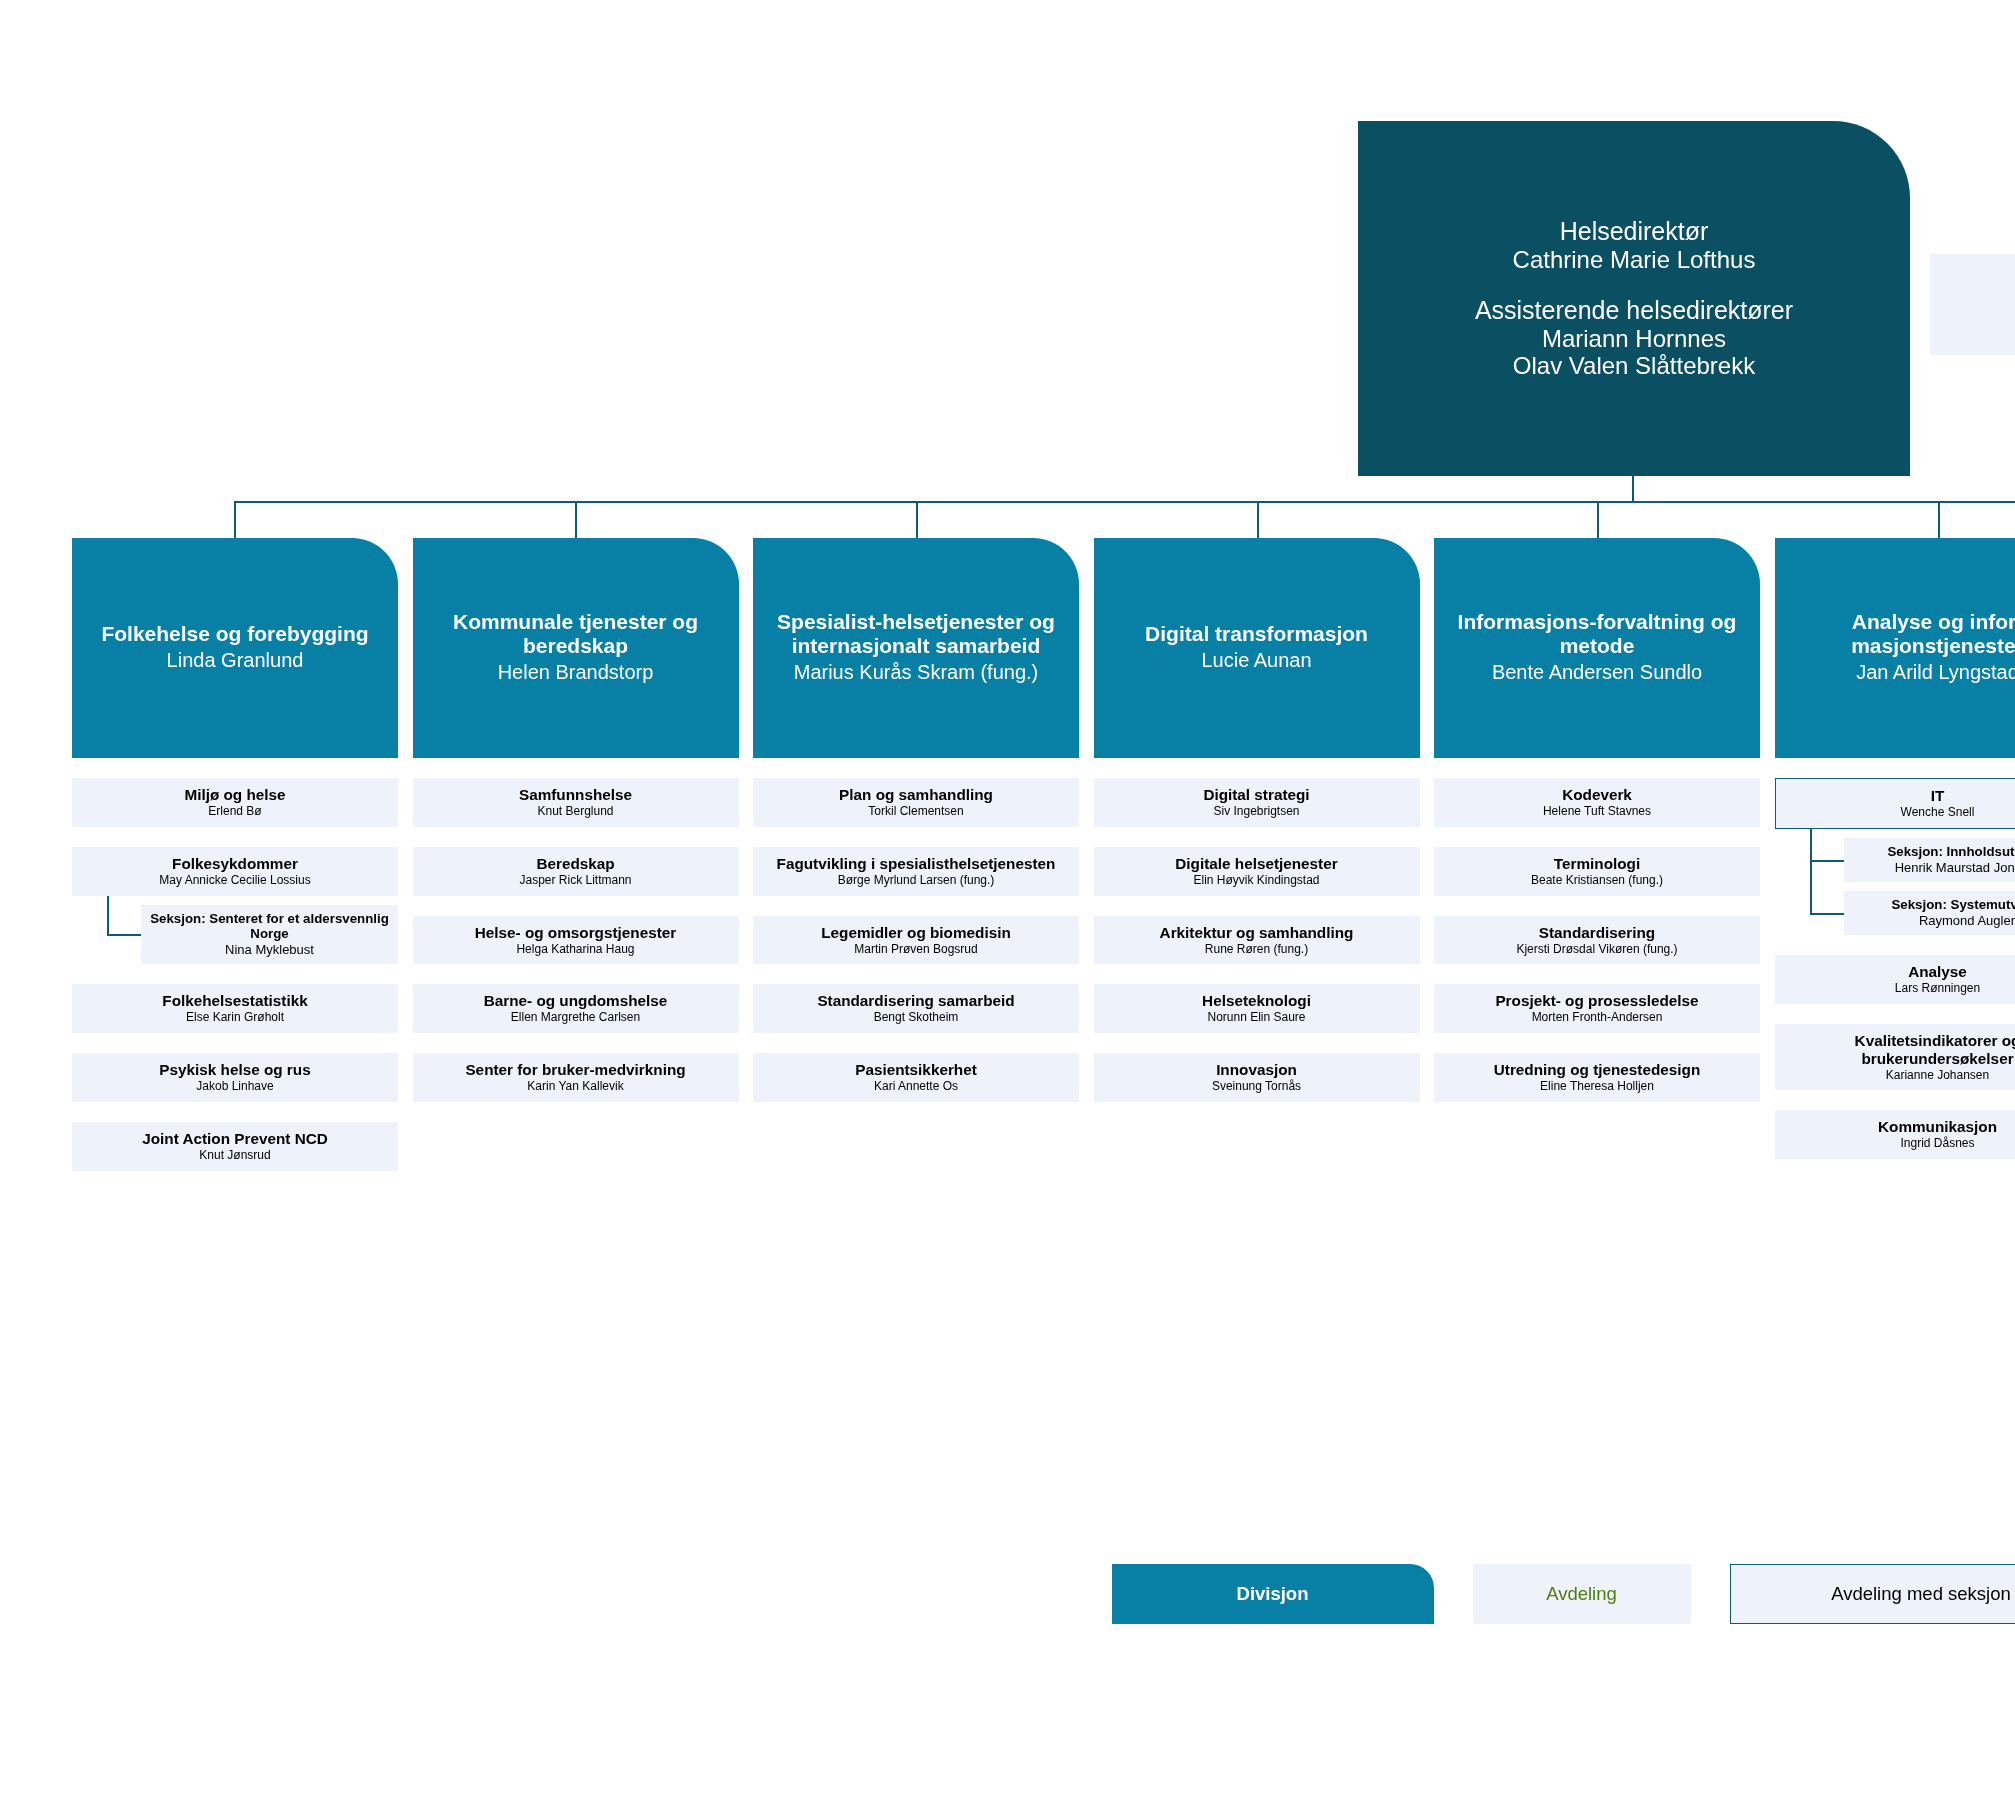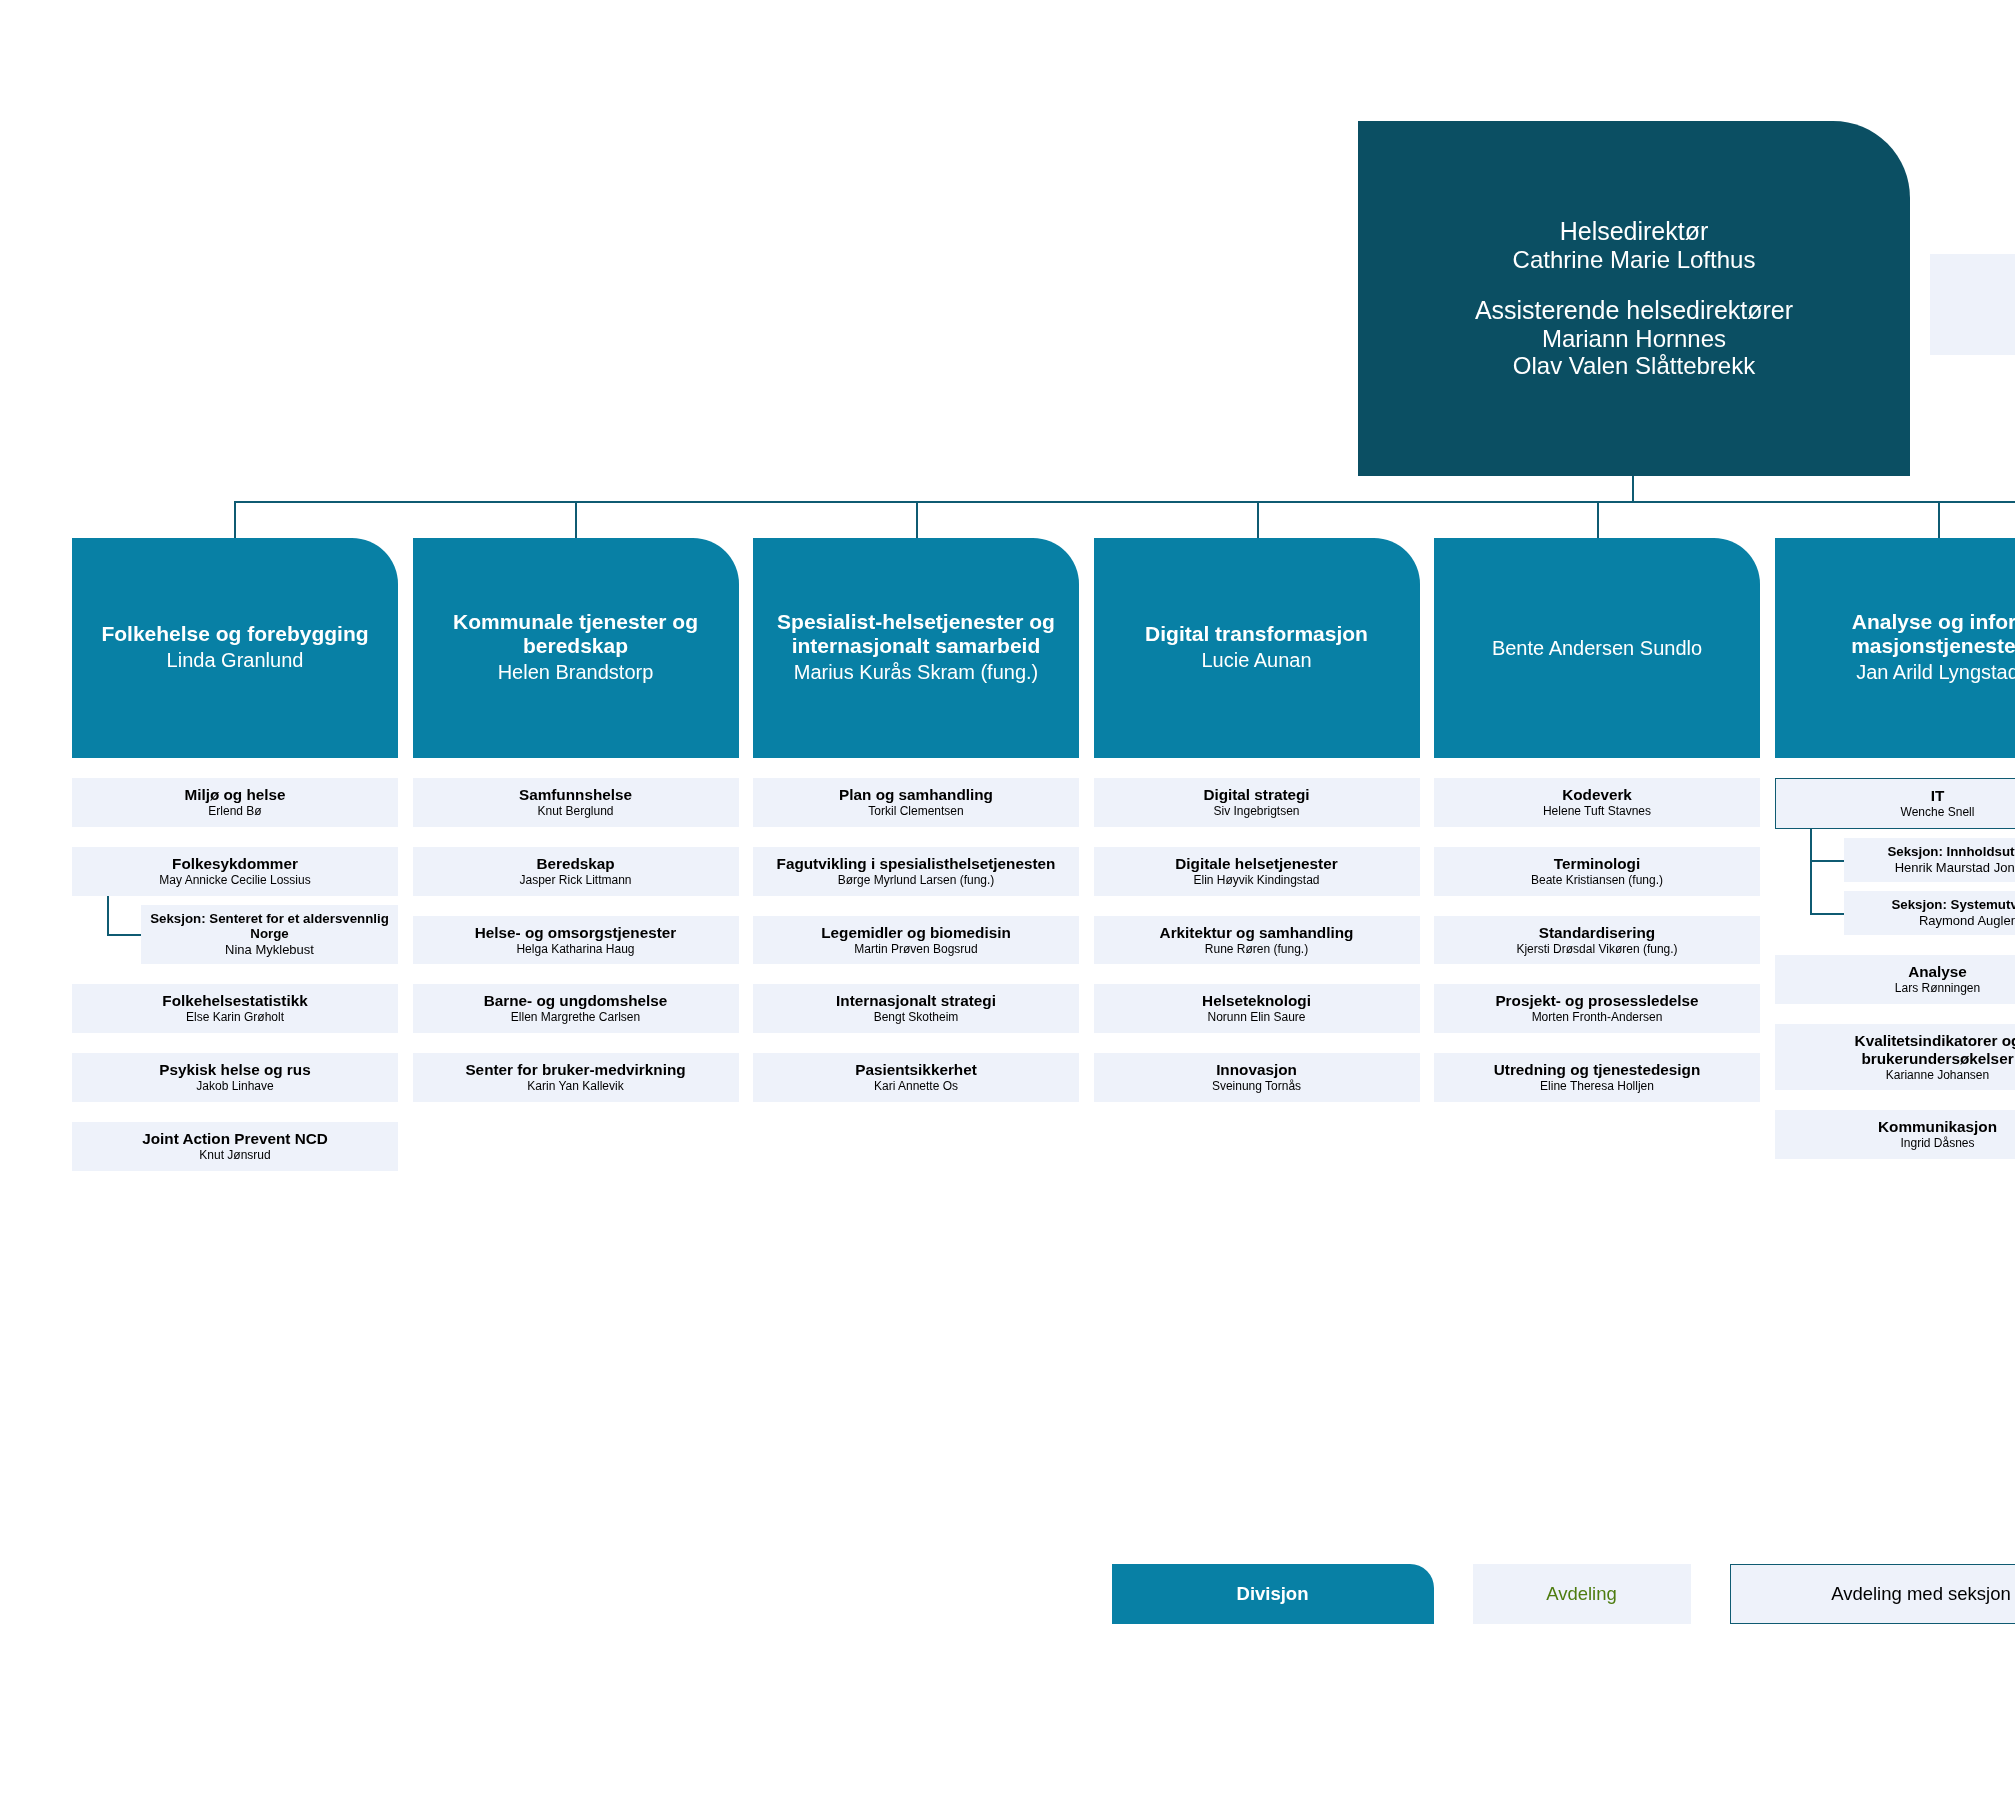--- a/index.html
+++ b/index.html
@@ -210,21 +210,21 @@
       </div>
       <div class="unit">
         <div class="u-title">Fagutvikling i spesialisthelsetjenesten</div>
         <div class="u-name">Børge Myrlund Larsen (fung.)</div>
       </div>
       <div class="unit">
         <div class="u-title">Legemidler og biomedisin</div>
         <div class="u-name">Martin Prøven Bogsrud</div>
       </div>
       <div class="unit">
-        <div class="u-title">Internasjonalt strategi</div>
+        <div class="u-title">Standardisering samarbeid</div>
         <div class="u-name">Bengt Skotheim</div>
       </div>
       <div class="unit">
         <div class="u-title">Pasientsikkerhet</div>
         <div class="u-name">Kari Annette Os</div>
       </div>
     </div>
     <div class="column">
       <div class="div-head">
         <div class="d-title">Digital transformasjon</div>
@@ -246,20 +246,21 @@
         <div class="u-title">Helseteknologi</div>
         <div class="u-name">Norunn Elin Saure</div>
       </div>
       <div class="unit">
         <div class="u-title">Innovasjon</div>
         <div class="u-name">Sveinung Tornås</div>
       </div>
     </div>
     <div class="column">
       <div class="div-head">
+        <div class="d-title">Informasjons-forvaltning og metode</div>
         <div class="d-name">Bente Andersen Sundlo</div>
       </div>
       <div class="unit">
         <div class="u-title">Kodeverk</div>
         <div class="u-name">Helene Tuft Stavnes</div>
       </div>
       <div class="unit">
         <div class="u-title">Terminologi</div>
         <div class="u-name">Beate Kristiansen (fung.)</div>
       </div>

